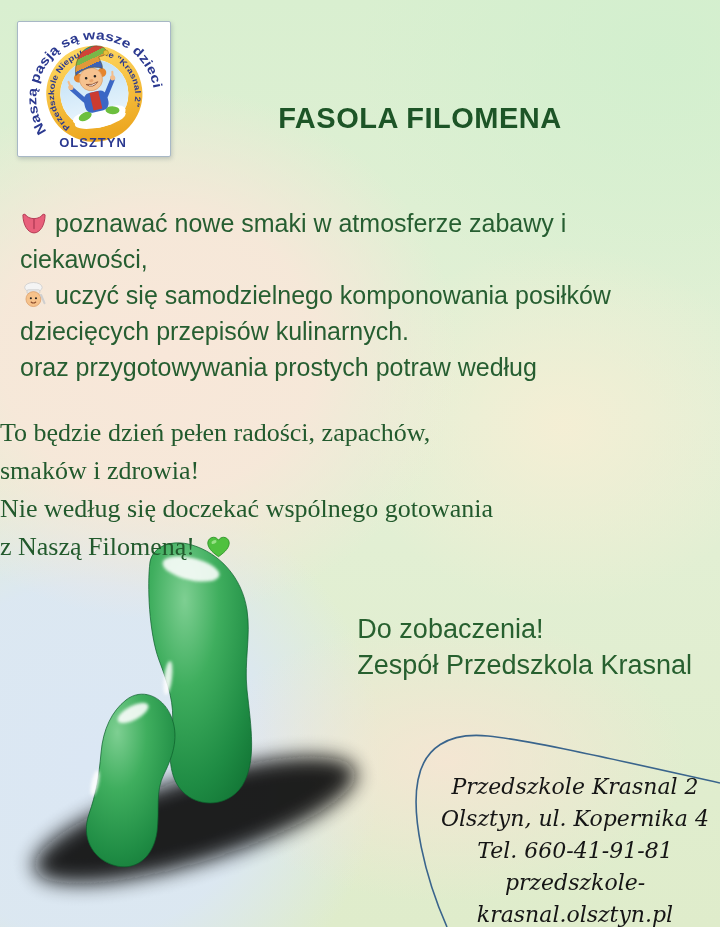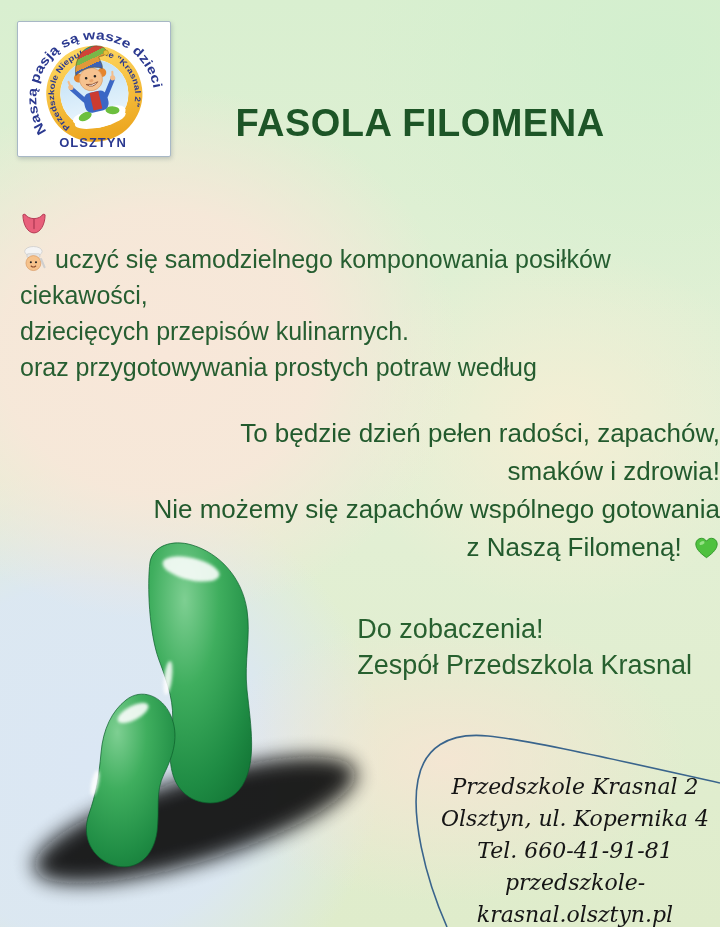--- a/index.html
+++ b/index.html
@@ -20,27 +20,27 @@
 
   .logo-box{
     position:absolute;left:17px;top:21px;width:152px;height:134px;z-index:3;
     background:#ffffff;border:1px solid #a8b8c6;border-radius:2px;
     box-shadow:1px 2px 4px rgba(60,80,100,.25);
   }
   .logo-box svg{display:block;}
 
   .title{
     left:120px;right:0;top:102px;text-align:center;
-    font-size:38px;font-weight:600;letter-spacing:.5px;color:#1d5527;
+    font-size:29px;font-weight:600;letter-spacing:.5px;color:#1d5527;
   }
   .body-block{left:20px;top:205px;width:690px;font-size:25px;line-height:36px;color:#265e31;}
   .body-line{white-space:nowrap;}
   .emoji{display:inline-block;vertical-align:-5px;margin-right:7px;}
   .emoji svg{display:block;}
-  .center-block{left:0;right:0;top:414px;text-align:right;font-size:26px;line-height:38px;color:#225a2d;}
+  .center-block{left:0;right:0;top:414px;text-align:left;font-size:26px;line-height:38px;color:#225a2d;font-family:Liberation Serif, serif;}
   .farewell{right:28px;top:611px;text-align:left;font-size:27px;line-height:36px;color:#27602f;}
   .farewell .bold{font-weight:400;}
   .contact{
     left:425px;top:771px;width:300px;text-align:center;
     font-family:"DejaVu Serif",serif;font-style:italic;
     font-size:22px;line-height:32px;color:#151515;
   }
 </style>
 </head>
 <body>
@@ -168,50 +168,50 @@
 
   <div class="txt title">FASOLA FILOMENA</div>
 
   <div class="txt body-block">
     <div class="body-line">
       <span class="emoji">
         <svg width="28" height="28" viewBox="0 0 24 24">
           <path d="M2.5 5 C3.5 4 5 4.5 5.5 6 C7.5 7.5 9.5 8.2 12 8.2 C14.5 8.2 16.5 7.5 18.5 6 C19 4.5 20.5 4 21.5 5 C21.5 13.5 17.3 20.5 12 20.5 C6.7 20.5 2.5 13.5 2.5 5 Z" fill="#e8607b" stroke="#b03550" stroke-width="0.8"></path>
           <path d="M12 8.5 L12 16.5" stroke="#c04560" stroke-width="1.6" stroke-linecap="round"></path>
         </svg>
-      </span>
+      </span><span>poznawać nowe smaki w atmosferze zabawy i</span>
+    </div>
+    <div class="body-line">
+      <span>ciekawości,</span>
     </div>
     <div class="body-line">
       <span class="emoji">
         <svg width="28" height="28" viewBox="0 0 24 24">
           <ellipse cx="11.5" cy="5.5" rx="7.5" ry="4.2" fill="#f4f4f4" stroke="#c9c9c9" stroke-width="0.6"></ellipse>
           <rect x="6" y="7.5" width="11" height="3.2" rx="1" fill="#e6e6e6" stroke="#c9c9c9" stroke-width="0.6"></rect>
           <circle cx="11.5" cy="15.5" r="6.4" fill="#f6c28b" stroke="#d89a63" stroke-width="0.6"></circle>
           <circle cx="9.3" cy="14.8" r="0.9" fill="#222222"></circle>
           <circle cx="13.7" cy="14.8" r="0.9" fill="#222222"></circle>
           <path d="M9.5 18 Q11.5 19.8 13.5 18" stroke="#8a4a2b" stroke-width="0.9" fill="none" stroke-linecap="round"></path>
           <path d="M18 12 L21 19" stroke="#cfcfcf" stroke-width="1.8" stroke-linecap="round"></path>
         </svg>
       </span><span>uczyć się samodzielnego komponowania posiłków</span>
     </div>
     <div class="body-line">
-      <span>ciekawości,</span>
-    </div>
-    <div class="body-line">
       <span>dziecięcych przepisów kulinarnych.</span>
     </div>
     <div class="body-line">
       <span>oraz przygotowywania prostych potraw według</span>
     </div>
   </div>
 
   <div class="txt center-block">
     <div>To będzie dzień pełen radości, zapachów,</div>
     <div>smaków i zdrowia!</div>
-    <div>Nie możemy się zapachów wspólnego gotowania</div>
+    <div>Nie według się doczekać wspólnego gotowania</div>
     <div>
       <span>z Naszą Filomeną!</span>
       <span class="emoji" style="margin-right:0;margin-left:4px;">
         <svg width="27" height="27" viewBox="0 0 24 24">
           <path d="M12 21 C5.5 16.5 2.5 12.7 2.5 8.9 C2.5 6 4.8 3.8 7.5 3.8 C9.3 3.8 11 4.8 12 6.4 C13 4.8 14.7 3.8 16.5 3.8 C19.2 3.8 21.5 6 21.5 8.9 C21.5 12.7 18.5 16.5 12 21 Z" fill="#4fc13f" stroke="#2f9428" stroke-width="0.8"></path>
           <ellipse cx="8" cy="8" rx="2.4" ry="1.5" transform="rotate(-25 8 8)" fill="#9fe48f" opacity="0.9"></ellipse>
         </svg>
       </span>
     </div>
   </div>

